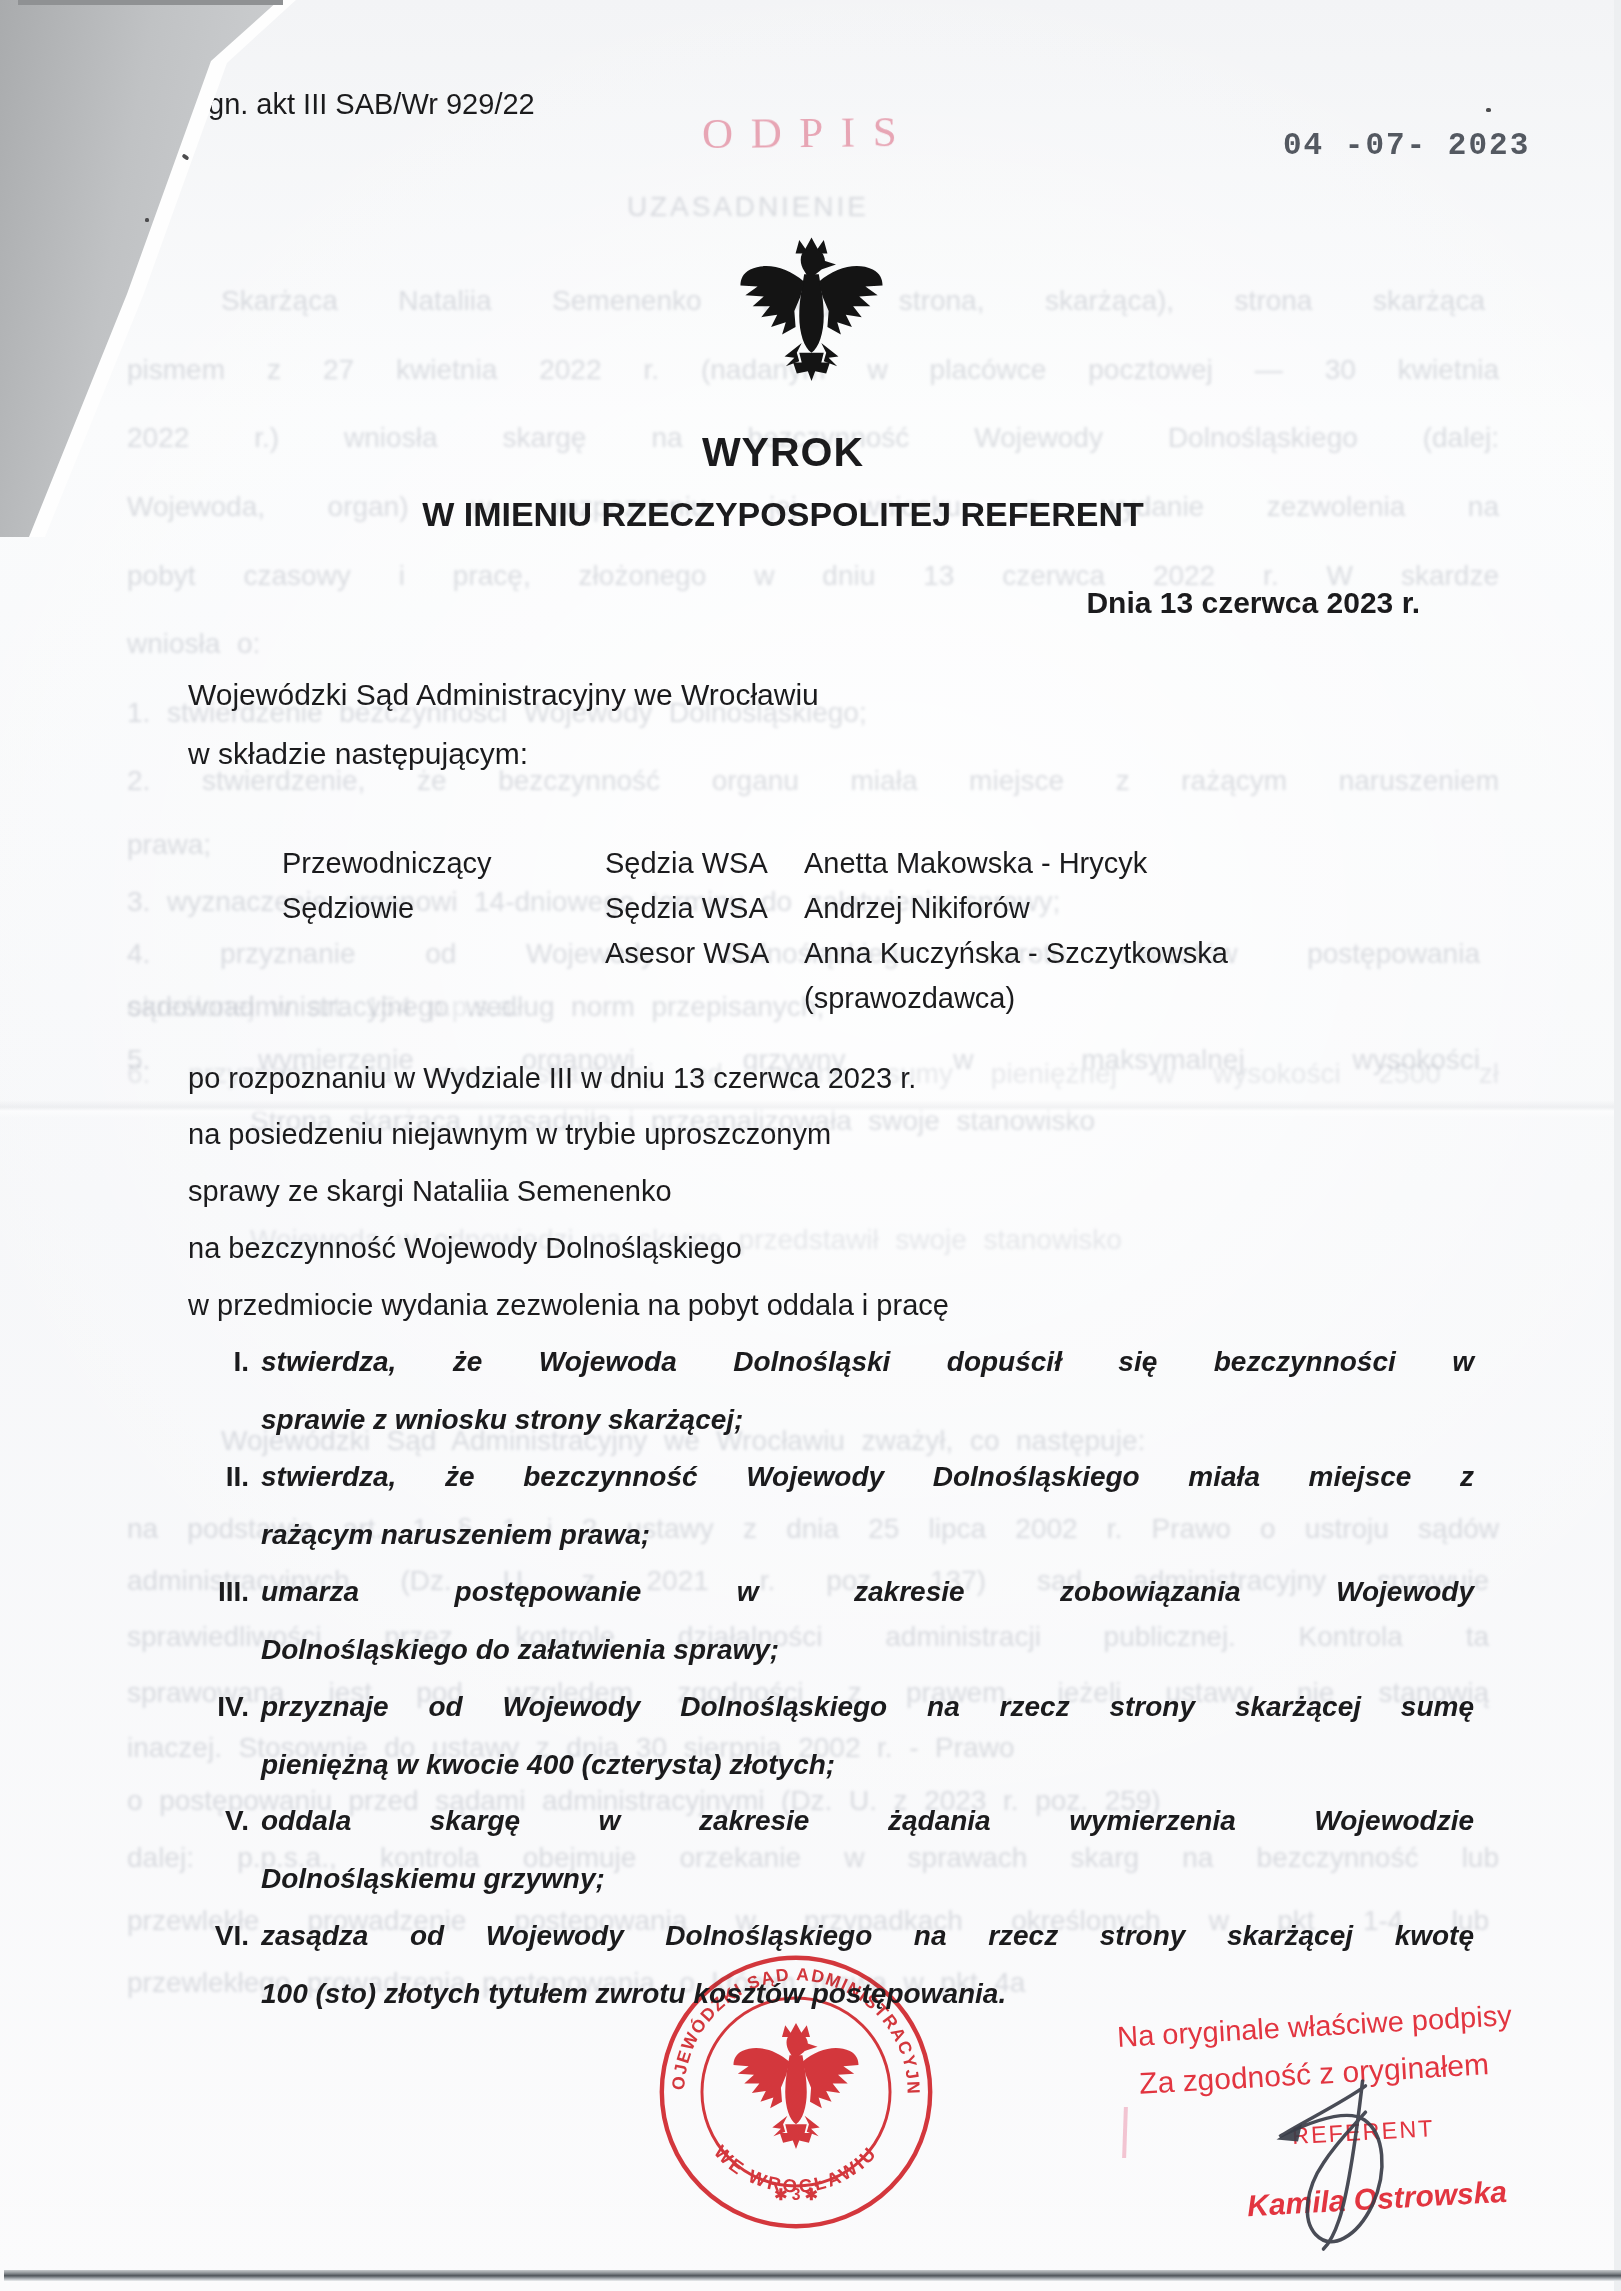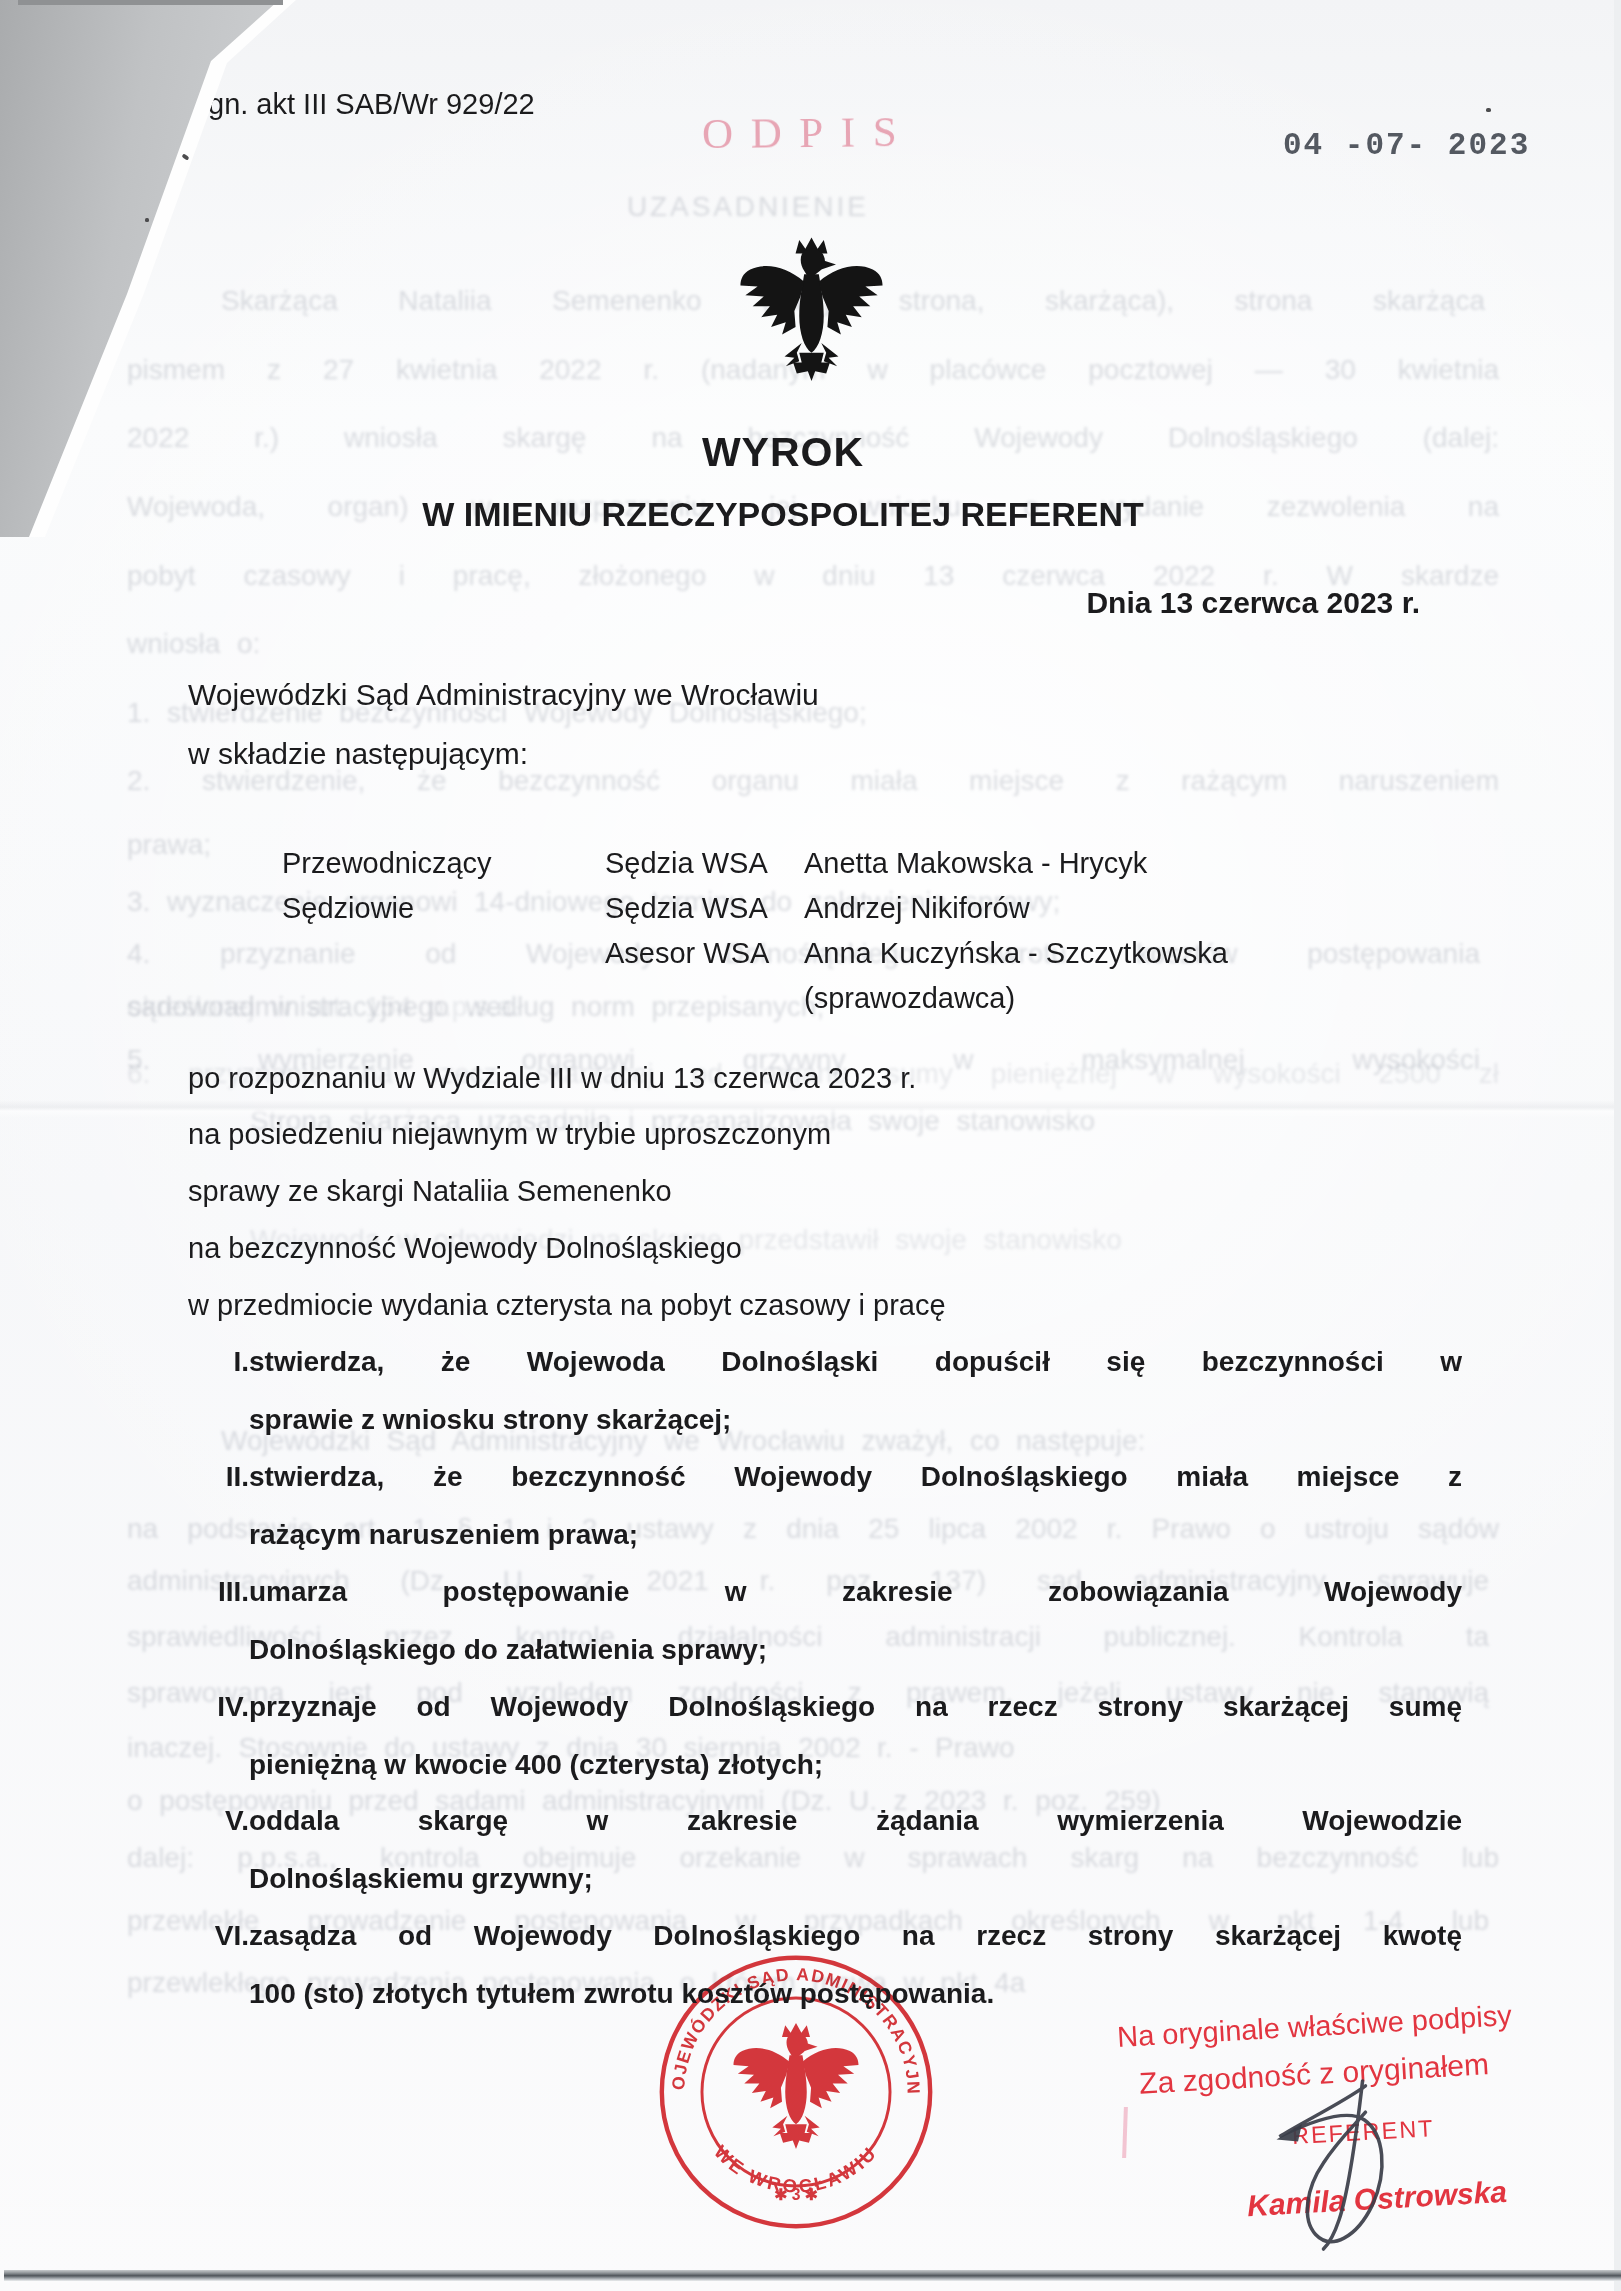--- a/index.html
+++ b/index.html
@@ -16,22 +16,22 @@
   .t{position:absolute;line-height:1.15;white-space:nowrap;}
   .b{font-weight:bold;}
   .center{left:0;width:1566px;text-align:center;}
   
   .g{position:absolute;color:#8d93a0;opacity:.30;filter:blur(1.5px);
      font-size:28px;white-space:nowrap;word-spacing:8.8px;line-height:1.1;}
   .g.just{white-space:normal;text-align:justify;text-align-last:justify;}
   
   .rnum{position:absolute;left:147px;width:102px;text-align:right;
         font-weight:bold;font-size:28px;line-height:1.2;}
-  .jline{position:absolute;left:249px;width:1213px;font-weight:bold;font-size:28px;
-         line-height:1.2;white-space:normal;text-align:justify;text-align-last:justify;}
+  .jline{position:absolute;left:261px;width:1213px;font-weight:bold;font-size:28px;
+         line-height:1.2;white-space:normal;text-align:justify;text-align-last:justify;font-style:italic;}
   .jline.last{text-align:center;text-align-last:left;white-space:nowrap;}
   
   .odpis{position:absolute;left:702px;top:108px;font-family:"Liberation Serif",serif;
          font-size:43px;letter-spacing:17.6px;color:#e59aab;opacity:.88;
          transform:rotate(-.6deg);filter:blur(0.4px);}
   .datestamp{position:absolute;left:1243px;top:128px;font-family:"Liberation Mono",monospace;
          font-weight:bold;font-size:31px;letter-spacing:2px;color:#474c55;opacity:.92;margin-left:40px;}
   .roundstamp{position:absolute;left:653px;top:1949px;width:286px;height:286px;
          color:#d5282e;mix-blend-mode:multiply;opacity:.93;}
   .cert{position:absolute;color:#e23540;transform:rotate(-3.2deg);line-height:1.1;white-space:nowrap;}
@@ -139,21 +139,21 @@
       <div class="t" style="left:605px;top:937px;font-size:29px">Asesor WSA</div>
       <div class="t" style="left:804px;top:937px;font-size:29px">Anna Kuczyńska - Szczytkowska</div>
       <div class="t" style="left:804px;top:982px;font-size:29px">(sprawozdawca)</div>
     </div>
 
     <div>
       <div class="t" style="left:188px;top:1062px;font-size:29px">po rozpoznaniu w Wydziale III w dniu 13 czerwca 2023 r.</div>
       <div class="t" style="left:188px;top:1118px;font-size:29px">na posiedzeniu niejawnym w trybie uproszczonym</div>
       <div class="t" style="left:188px;top:1175px;font-size:29px">sprawy ze skargi Nataliia Semenenko</div>
       <div class="t" style="left:188px;top:1232px;font-size:29px">na bezczynność Wojewody Dolnośląskiego</div>
-      <div class="t" style="left:188px;top:1289px;font-size:29px">w przedmiocie wydania czterysta na pobyt czasowy i pracę</div>
+      <div class="t" style="left:188px;top:1289px;font-size:29px">w przedmiocie wydania zezwolenia na pobyt oddala i pracę</div>
     </div>
 
     <div>
       <div class="rnum" style="top:1345px">I.</div>
       <div class="jline" style="top:1345px">stwierdza, że Wojewoda Dolnośląski dopuścił się bezczynności w</div>
       <div class="jline last" style="top:1403px">sprawie z wniosku strony skarżącej;</div>
 
       <div class="rnum" style="top:1460px">II.</div>
       <div class="jline" style="top:1460px">stwierdza, że bezczynność Wojewody Dolnośląskiego miała miejsce z</div>
       <div class="jline last" style="top:1518px">rażącym naruszeniem prawa;</div>

